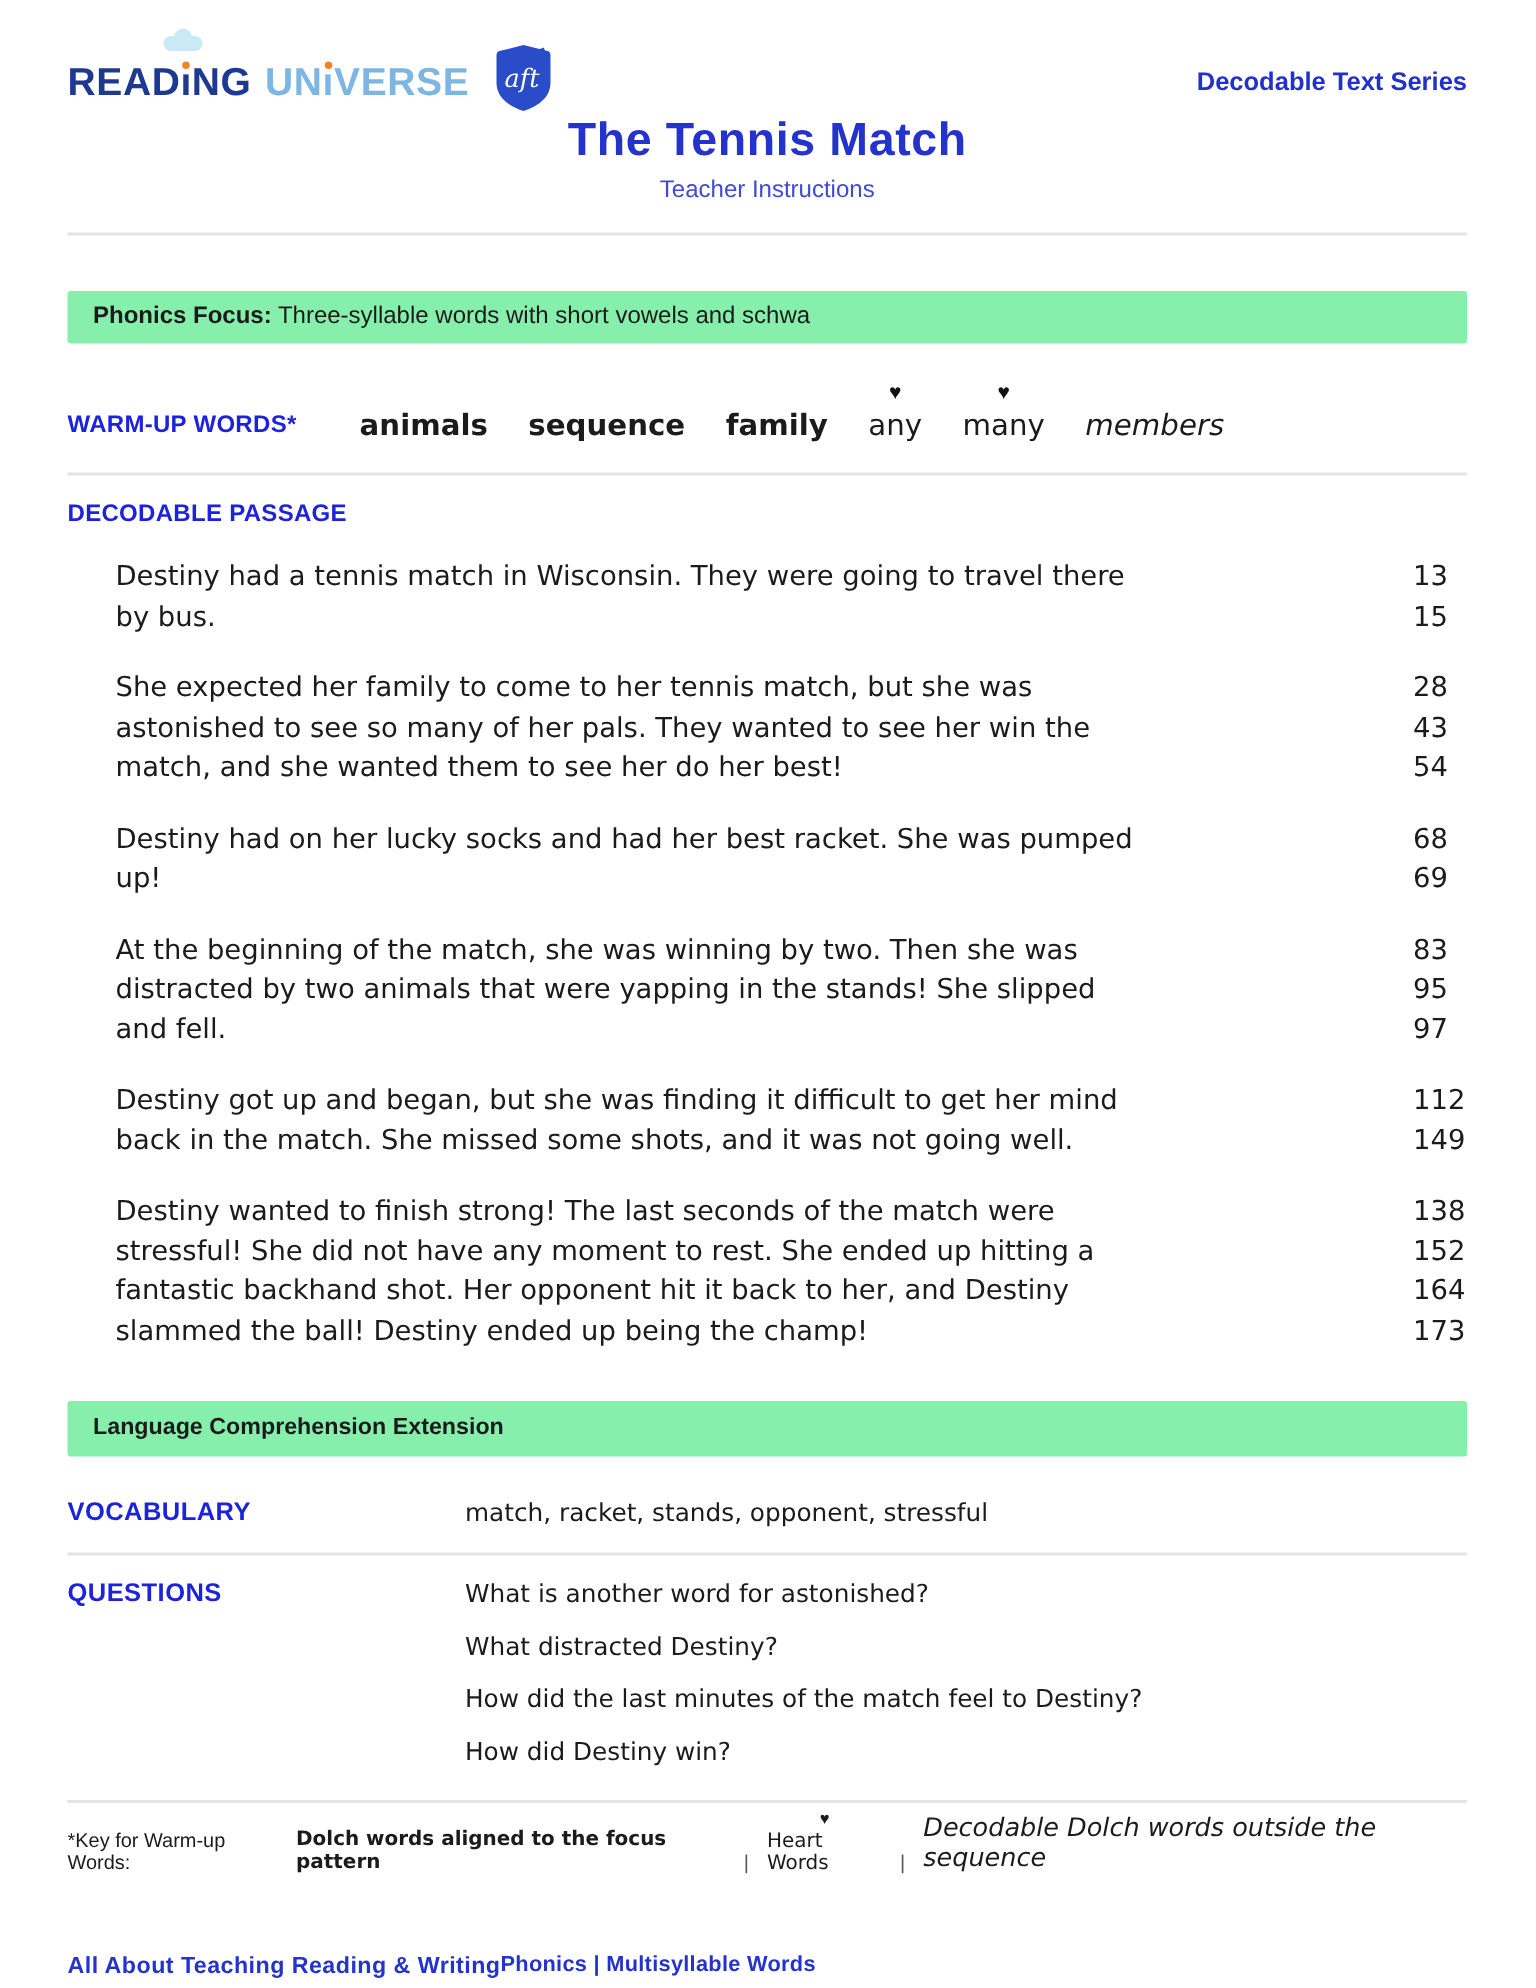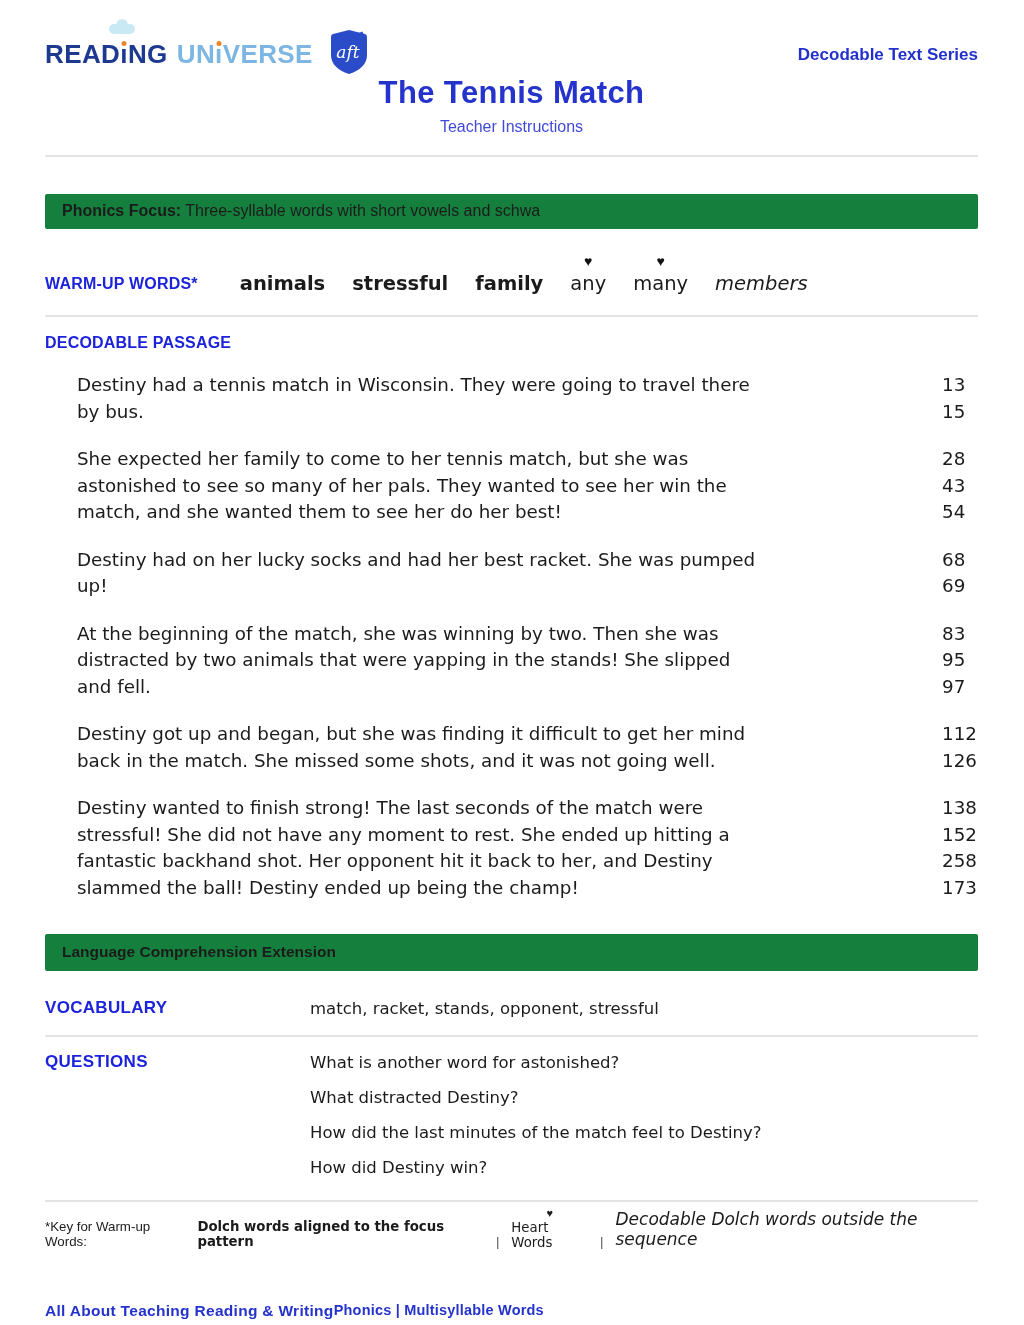--- a/index.html
+++ b/index.html
@@ -27,21 +27,21 @@
   .aft-shield { margin-top:-4px; }
   .series-label { color:#2230cc; font-weight:800; font-size:17px; margin-top:12px; }
 
   .title-block { text-align:center; margin-top:0px; }
   .doc-title { color:#2433cc; font-size:31px; font-weight:800; letter-spacing:0.4px; }
   .doc-subtitle { color:#4049d8; font-size:16px; margin-top:7px; }
 
   .rule { border:none; border-top:2px solid #e4e4e4; margin:19px 0 0 0; }
 
   
-  .band { background:#15803d; border-radius:2px; padding:8px 17px 9px; font-size:16px; }
+  .band { background:#86efac; border-radius:2px; padding:8px 17px 9px; font-size:16px; }
   .band-1 { margin-top:37px; }
   .band .b-label { font-weight:bold; }
   .band-2 { margin-top:33px; font-weight:bold; font-size:15.5px; padding:9px 17px 10px; }
 
   
   .warmup-row { display:flex; align-items:flex-end; margin-top:23px; }
   .wu-label { color:#1c23db; font-weight:800; font-size:16px; letter-spacing:0.2px; padding-bottom:3px; white-space:nowrap; }
   .wu-words { display:flex; align-items:flex-end; gap:27px; margin-left:42px; }
   .word-cell { display:flex; flex-direction:column; align-items:center; }
   .heart-slot { height:20px; font-size:14px; line-height:18px; color:#111; }
@@ -116,21 +116,21 @@
 
   <div class="warmup-row">
     <div class="wu-label">WARM-UP WORDS*</div>
     <div class="wu-words">
       <div class="word-cell">
         <div class="heart-slot"></div>
         <div class="wu-word w-bold">animals</div>
       </div>
       <div class="word-cell">
         <div class="heart-slot"></div>
-        <div class="wu-word w-bold">stressful</div>
+        <div class="wu-word w-bold">sequence</div>
       </div>
       <div class="word-cell">
         <div class="heart-slot"></div>
         <div class="wu-word w-bold">family</div>
       </div>
       <div class="word-cell">
         <div class="heart-slot">♥</div>
         <div class="wu-word">any</div>
       </div>
       <div class="word-cell">
@@ -197,35 +197,35 @@
           <span class="p-num">97</span>
         </div>
     </div>
     <div class="para">
       <div class="p-line">
           <span class="p-text">Destiny got up and began, but she was finding it difficult to get her mind</span>
           <span class="p-num">112</span>
         </div>
       <div class="p-line">
           <span class="p-text">back in the match. She missed some shots, and it was not going well.</span>
-          <span class="p-num">126</span>
+          <span class="p-num">149</span>
         </div>
     </div>
     <div class="para">
       <div class="p-line">
           <span class="p-text">Destiny wanted to finish strong! The last seconds of the match were</span>
           <span class="p-num">138</span>
         </div>
       <div class="p-line">
           <span class="p-text">stressful! She did not have any moment to rest. She ended up hitting a</span>
           <span class="p-num">152</span>
         </div>
       <div class="p-line">
           <span class="p-text">fantastic backhand shot. Her opponent hit it back to her, and Destiny</span>
-          <span class="p-num">258</span>
+          <span class="p-num">164</span>
         </div>
       <div class="p-line">
           <span class="p-text">slammed the ball! Destiny ended up being the champ!</span>
           <span class="p-num">173</span>
         </div>
     </div>
   </div>
 
   <div class="band band-2">Language Comprehension Extension</div>
 

